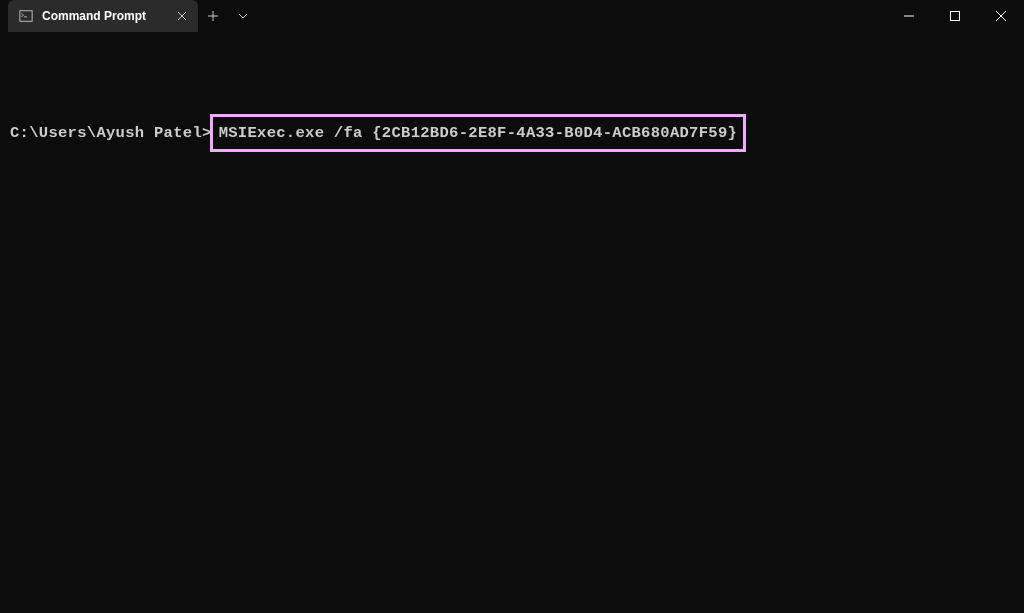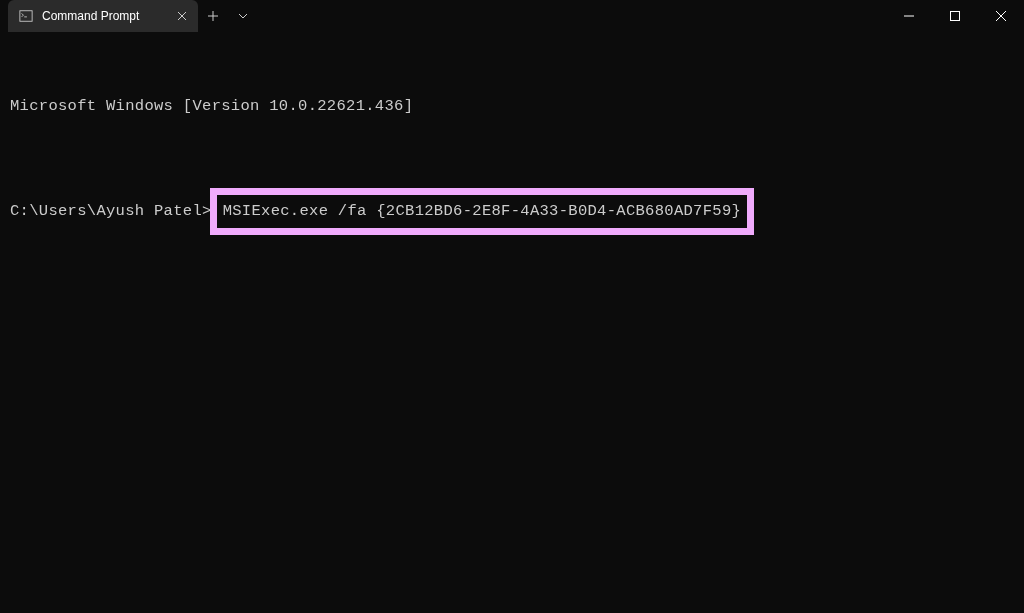--- a/index.html
+++ b/index.html
@@ -47,20 +47,21 @@
     }
     .tab-icon svg {
       width: 14px;
       height: 14px;
     }
     .tab-title {
       font-size: 12px;
       font-family: 'Segoe UI', sans-serif;
       color: #ffffff;
       flex: 1;
+      font-weight: bold;
     }
     .tab-close {
       width: 16px;
       height: 16px;
       display: flex;
       align-items: center;
       justify-content: center;
       color: #cccccc;
       font-size: 12px;
       cursor: pointer;
@@ -107,26 +108,27 @@
       letter-spacing: 0.3px;
       white-space: pre;
     }
     .terminal-line {
       display: block;
     }
     .prompt-line {
       display: flex;
       align-items: center;
       margin-top: 20px;
+      font-weight: bold;
     }
     .prompt {
       display: inline;
     }
     .command-highlight {
-      border: 7px solid #f0abfc;
+      border: 3px solid #f0abfc;
       padding: 4px 6px;
       display: inline-block;
       margin-left: -2px;
     }
   </style>
 </head>
 <body>
 
 <div class="titlebar">
   <div class="titlebar-left">
@@ -172,17 +174,16 @@
     <div class="window-btn">
       <svg width="10" height="10" viewBox="0 0 10 10">
         <line x1="0" y1="0" x2="10" y2="10" stroke="#ffffff" stroke-width="1"></line>
         <line x1="10" y1="0" x2="0" y2="10" stroke="#ffffff" stroke-width="1"></line>
       </svg>
     </div>
   </div>
 </div>
 
 <div class="terminal">
-  <span class="terminal-line">Microsoft Windows [Version 10.0.22621.436]</span>
   <div class="prompt-line">
     <span class="prompt">C:\Users\Ayush Patel&gt;</span><span class="command-highlight"><span>MSIExec.exe /fa {2CB12BD6-2E8F-4A33-B0D4-ACB680AD7F59}</span></span>
   </div>
 </div>
 
 </body></html>

